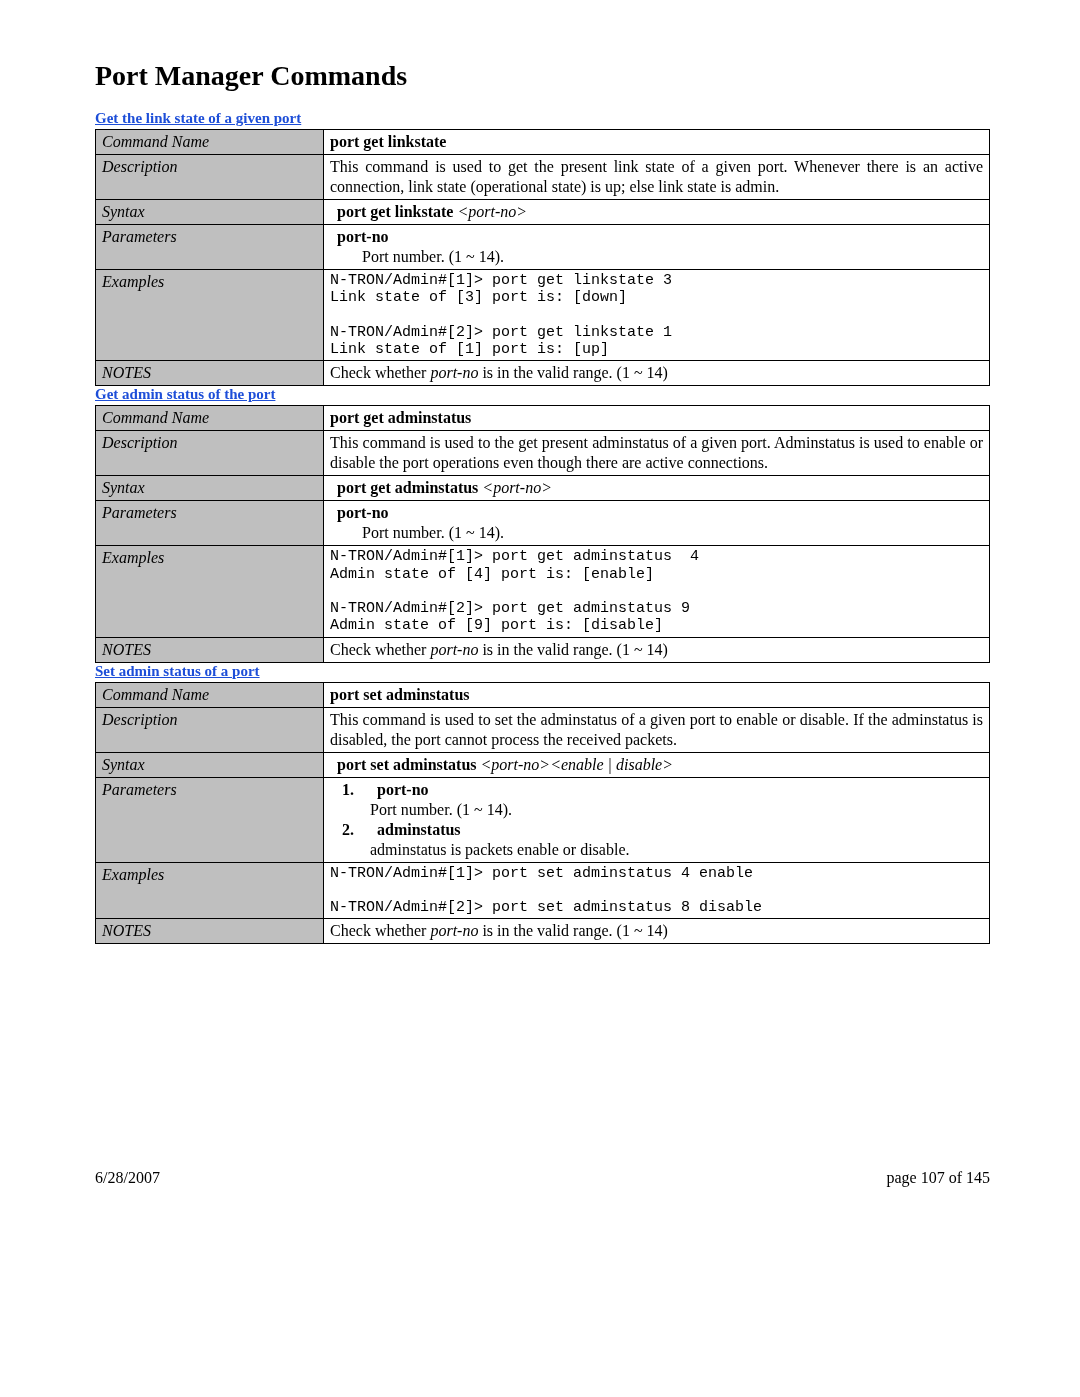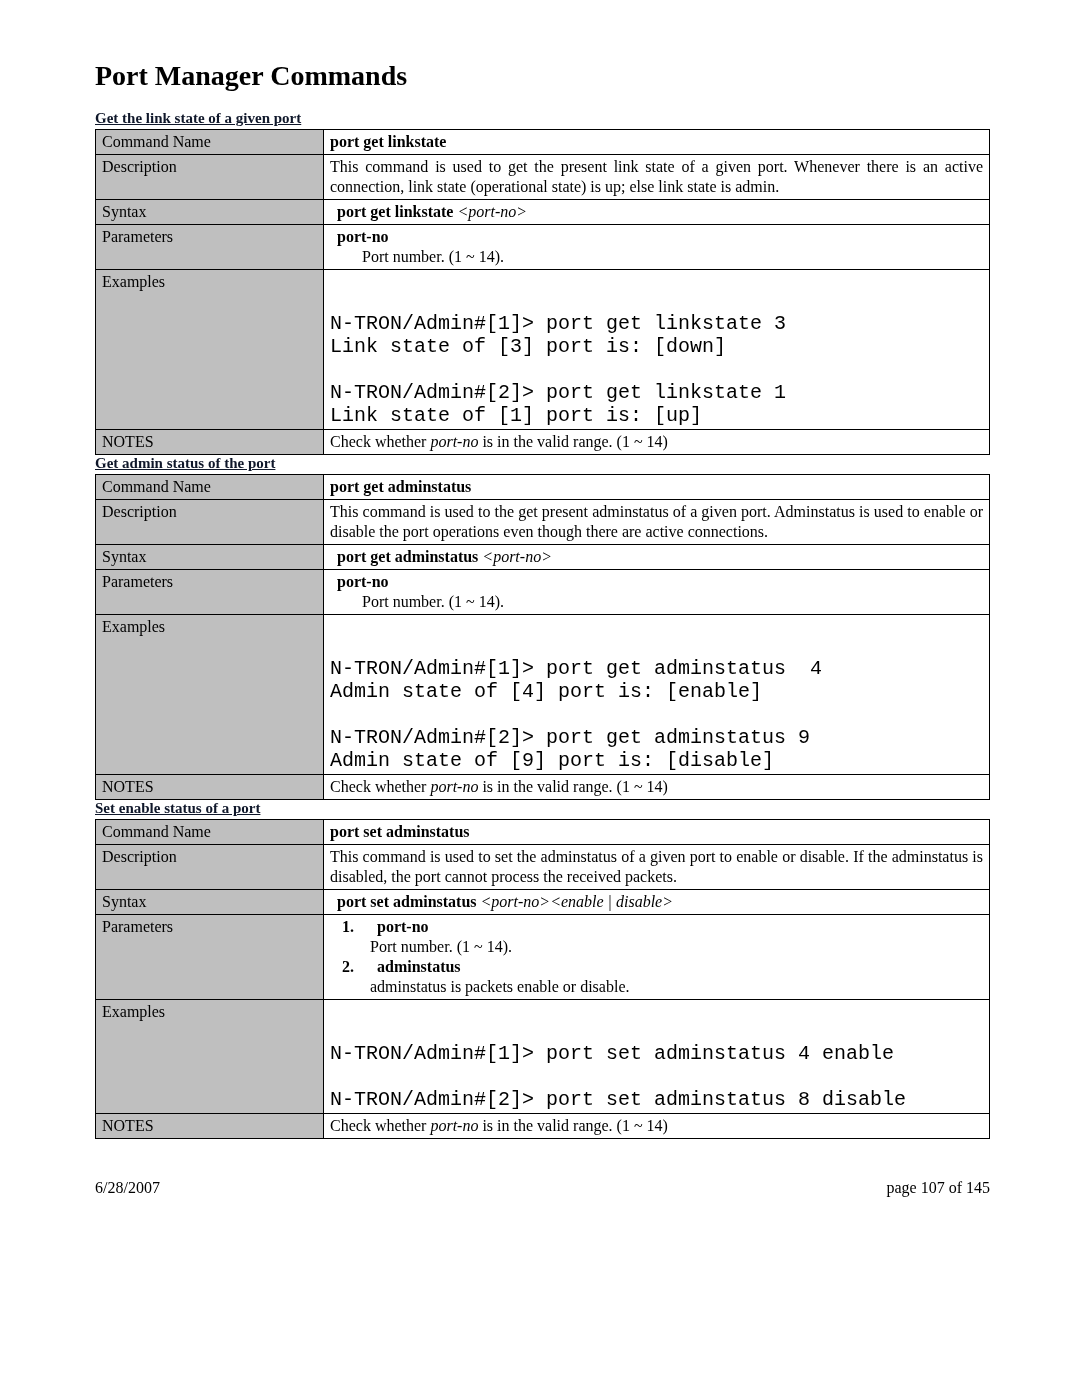--- a/index.html
+++ b/index.html
@@ -16,21 +16,21 @@
   }
   .page {
     padding: 60px 90px 0 95px;
   }
   h1 {
     font-size: 28px;
     font-weight: bold;
     margin: 0 0 18px 0;
   }
   .section-title {
-    color: #0f172a;
+    color: #1d4ed8;
     font-weight: bold;
     font-size: 15px;
     text-decoration: underline;
     margin: 0 0 2px 0;
   }
   .section-title.spaced {
   }
   table.cmd {
     border-collapse: collapse;
     width: 100%;
@@ -39,30 +39,30 @@
   }
   table.cmd td {
     border: 1px solid #000;
     padding: 2px 6px 2px 6px;
     vertical-align: top;
     line-height: 1.25;
   }
   table.cmd td.label {
     background: #bfbfbf;
     width: 215px;
+    font-style: italic;
   }
   .bold { font-weight: bold; margin-left: 7px; }
   .italic { font-style: italic; }
   .mono {
     font-family: "Courier New", Courier, monospace;
-    font-size: 20px;
+    font-size: 15px;
     white-space: pre;
     line-height: 1.15;
     display: block;
-    margin-top: 40px;
   }
   .just {
     text-align: justify;
   }
   .param-indent {
     display: block;
     padding-left: 32px;
   }
   .list-row {
     display: flex;
@@ -70,21 +70,21 @@
     padding-left: 12px;
   }
   .list-num {
     font-weight: bold;
     width: 16px;
     flex: none;
   }
   .list-body { flex: 1; }
   .footer {
     position: absolute;
-    bottom: 200px;
+    bottom: 210px;
     left: 95px;
     right: 90px;
     display: flex;
     justify-content: space-between;
     font-size: 16px;
   }
 </style>
 </head>
 <body>
 
@@ -170,21 +170,21 @@
     </tr>
     <tr>
       <td class="label">NOTES</td>
       <td>
         <span>Check whether </span><span class="italic">port-no</span><span> is in the valid range. (1 ~ 14)</span>
       </td>
     </tr>
   </tbody>
     </table>
 
-  <div class="section-title spaced">Set enable status of a port</div>
+  <div class="section-title spaced">Set admin status of a port</div>
   <table class="cmd">
     <tbody>
         <tr>
       <td class="label">Command Name</td>
       <td class="bold">port set adminstatus</td>
     </tr>
     <tr>
       <td class="label">Description</td>
       <td class="just">This command is used to set the adminstatus of a given port to enable or disable. If the adminstatus is disabled, the port cannot process the received packets.</td>
     </tr>

